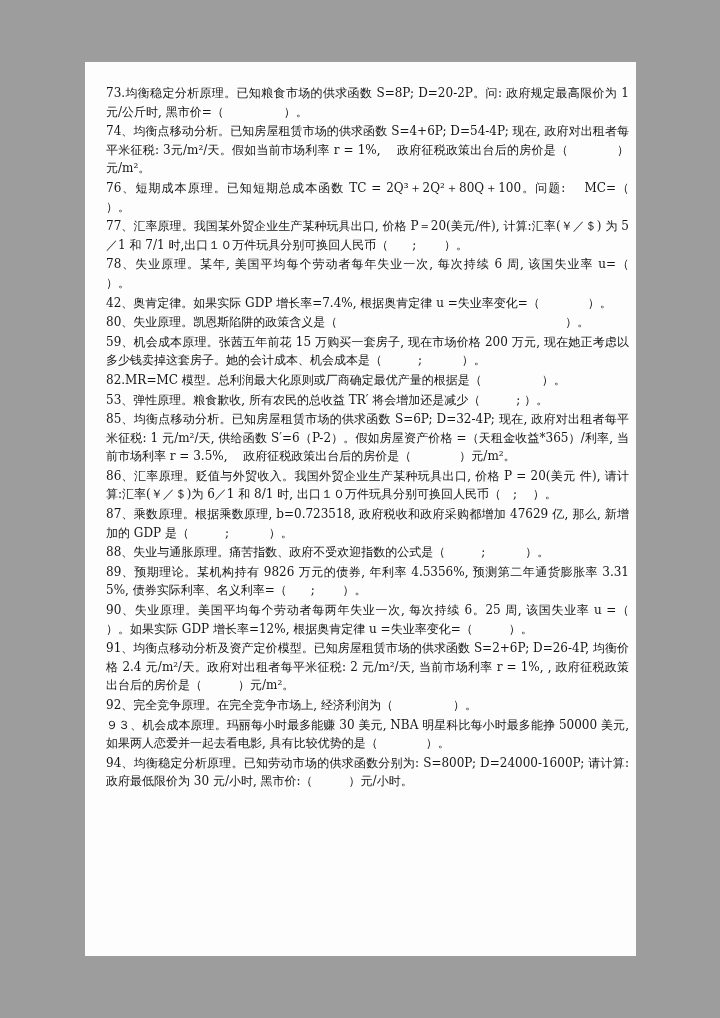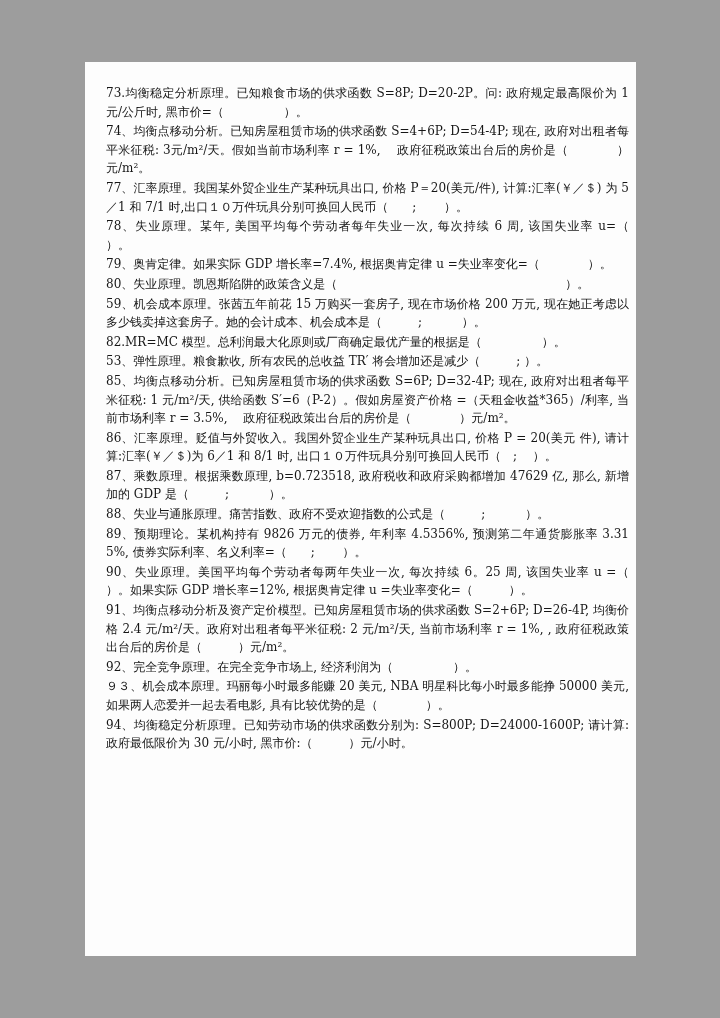--- a/index.html
+++ b/index.html
@@ -38,31 +38,32 @@
     word-break: break-all;
   }
 </style>
 </head>
 <body>
 
 <div class="paper">
   <div class="content">
       <p class="q">73.均衡稳定分析原理。已知粮食市场的供求函数 S=8P; D=20-2P。问: 政府规定最高限价为 1 元/公斤时, 黑市价=（　　　　　）。</p>
       <p class="q">74、均衡点移动分析。已知房屋租赁市场的供求函数 S=4+6P; D=54-4P; 现在, 政府对出租者每平米征税: 3元/m²/天。假如当前市场利率 r = 1%,　 政府征税政策出台后的房价是（　　　　）元/m²。</p>
+      <p class="q">76、短期成本原理。已知短期总成本函数 TC = 2Q³＋2Q²＋80Q＋100。问题:　 MC=（　　　）。</p>
       <p class="q">77、汇率原理。我国某外贸企业生产某种玩具出口, 价格 P＝20(美元/件), 计算:汇率(￥／＄) 为 5／1 和 7/1 时,出口１０万件玩具分别可换回人民币（　　; 　　）。</p>
       <p class="q">78、失业原理。某年, 美国平均每个劳动者每年失业一次, 每次持续 6 周, 该国失业率 u=（　　　　）。</p>
-      <p class="q">79、奥肯定律。如果实际 GDP 增长率=7.4%, 根据奥肯定律 u =失业率变化=（　　　　）。</p>
+      <p class="q">42、奥肯定律。如果实际 GDP 增长率=7.4%, 根据奥肯定律 u =失业率变化=（　　　　）。</p>
       <p class="q">80、失业原理。凯恩斯陷阱的政策含义是（　　　　　　　　　　　　　　　　　　　）。</p>
       <p class="q">59、机会成本原理。张茜五年前花 15 万购买一套房子, 现在市场价格 200 万元, 现在她正考虑以多少钱卖掉这套房子。她的会计成本、机会成本是（　　　; 　　　）。</p>
       <p class="q">82.MR=MC 模型。总利润最大化原则或厂商确定最优产量的根据是（　　　　　）。</p>
       <p class="q">53、弹性原理。粮食歉收, 所有农民的总收益 TR′ 将会增加还是减少（　　　; ）。</p>
       <p class="q">85、均衡点移动分析。已知房屋租赁市场的供求函数 S=6P; D=32-4P; 现在, 政府对出租者每平米征税: 1 元/m²/天, 供给函数 S′=6（P-2）。假如房屋资产价格 =（天租金收益*365）/利率, 当前市场利率 r = 3.5%,　 政府征税政策出台后的房价是（　　　　）元/m²。</p>
       <p class="q">86、汇率原理。贬值与外贸收入。我国外贸企业生产某种玩具出口, 价格 P = 20(美元 件), 请计算:汇率(￥／＄)为 6／1 和 8/1 时, 出口１０万件玩具分别可换回人民币（　; 　）。</p>
       <p class="q">87、乘数原理。根据乘数原理, b=0.723518, 政府税收和政府采购都增加 47629 亿, 那么, 新增加的 GDP 是（　　　; 　　　）。</p>
       <p class="q">88、失业与通胀原理。痛苦指数、政府不受欢迎指数的公式是（　　　; 　　　）。</p>
       <p class="q">89、预期理论。某机构持有 9826 万元的债券, 年利率 4.5356%, 预测第二年通货膨胀率 3.315%, 债券实际利率、名义利率=（　　; 　　）。</p>
       <p class="q">90、失业原理。美国平均每个劳动者每两年失业一次, 每次持续 6。25 周, 该国失业率 u =（　　　）。如果实际 GDP 增长率=12%, 根据奥肯定律 u =失业率变化=（　　　）。</p>
       <p class="q">91、均衡点移动分析及资产定价模型。已知房屋租赁市场的供求函数 S=2+6P; D=26-4P, 均衡价格 2.4 元/m²/天。政府对出租者每平米征税: 2 元/m²/天, 当前市场利率 r = 1%, , 政府征税政策出台后的房价是（　　　）元/m²。</p>
       <p class="q">92、完全竞争原理。在完全竞争市场上, 经济利润为（　　　　　）。</p>
-      <p class="q">９３、机会成本原理。玛丽每小时最多能赚 20 美元, NBA 明星科比每小时最多能挣 50000 美元, 如果两人恋爱并一起去看电影, 具有比较优势的是（　　　　）。</p>
+      <p class="q">９３、机会成本原理。玛丽每小时最多能赚 30 美元, NBA 明星科比每小时最多能挣 50000 美元, 如果两人恋爱并一起去看电影, 具有比较优势的是（　　　　）。</p>
       <p class="q">94、均衡稳定分析原理。已知劳动市场的供求函数分别为: S=800P; D=24000-1600P; 请计算: 政府最低限价为 30 元/小时, 黑市价:（　　　）元/小时。</p>
     </div>
 </div>
 
 </body></html>

